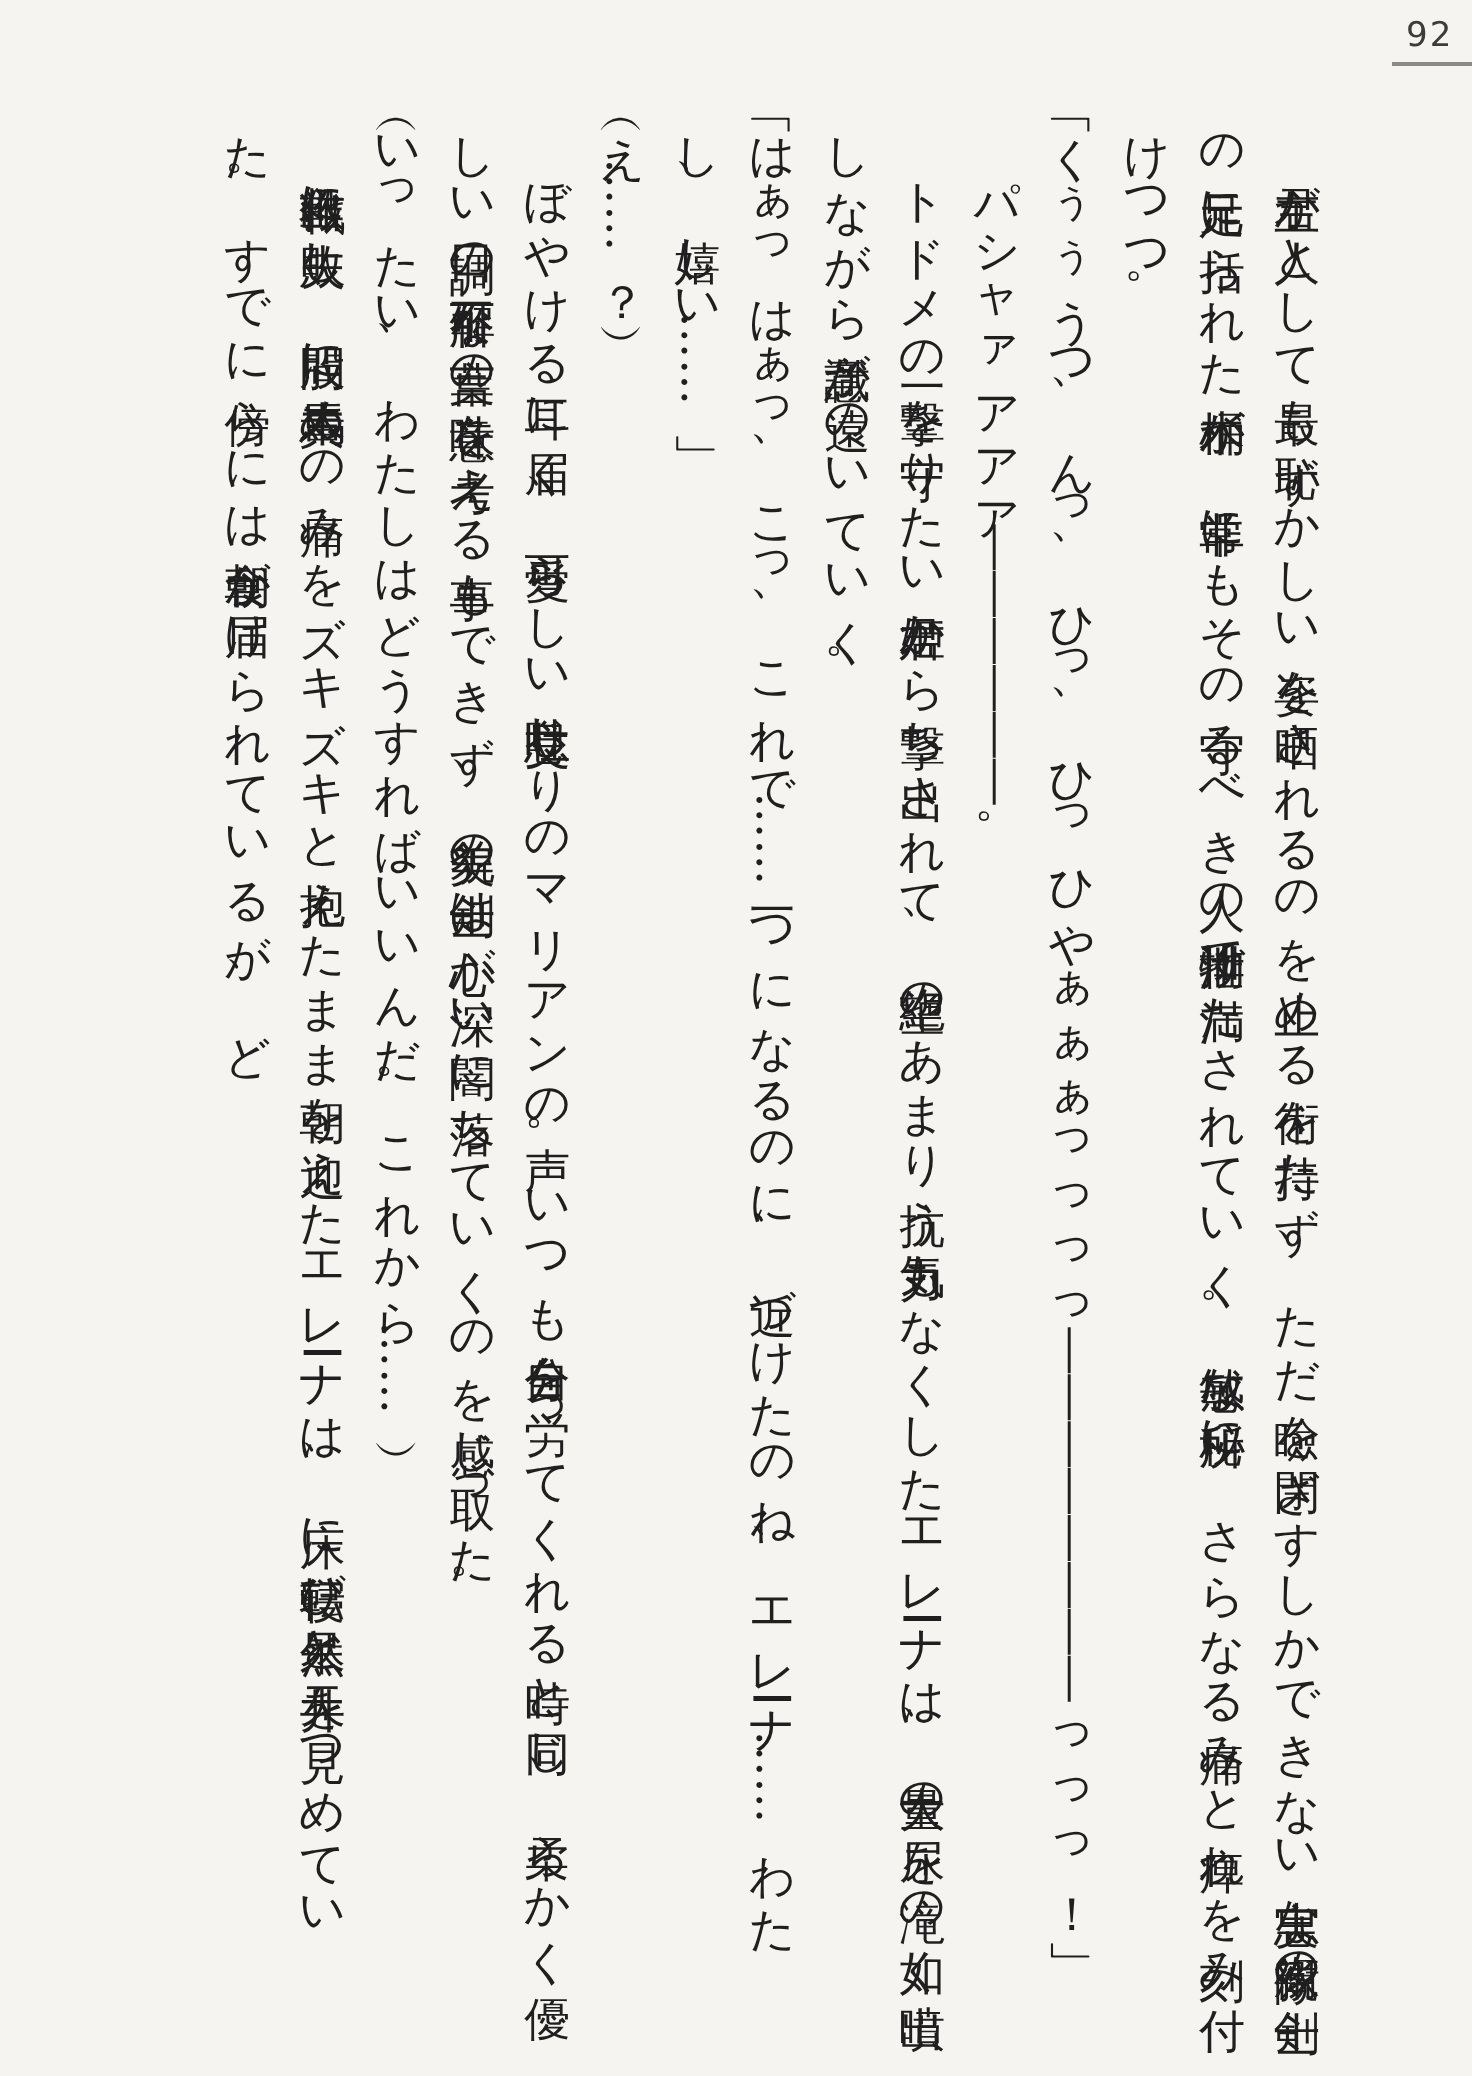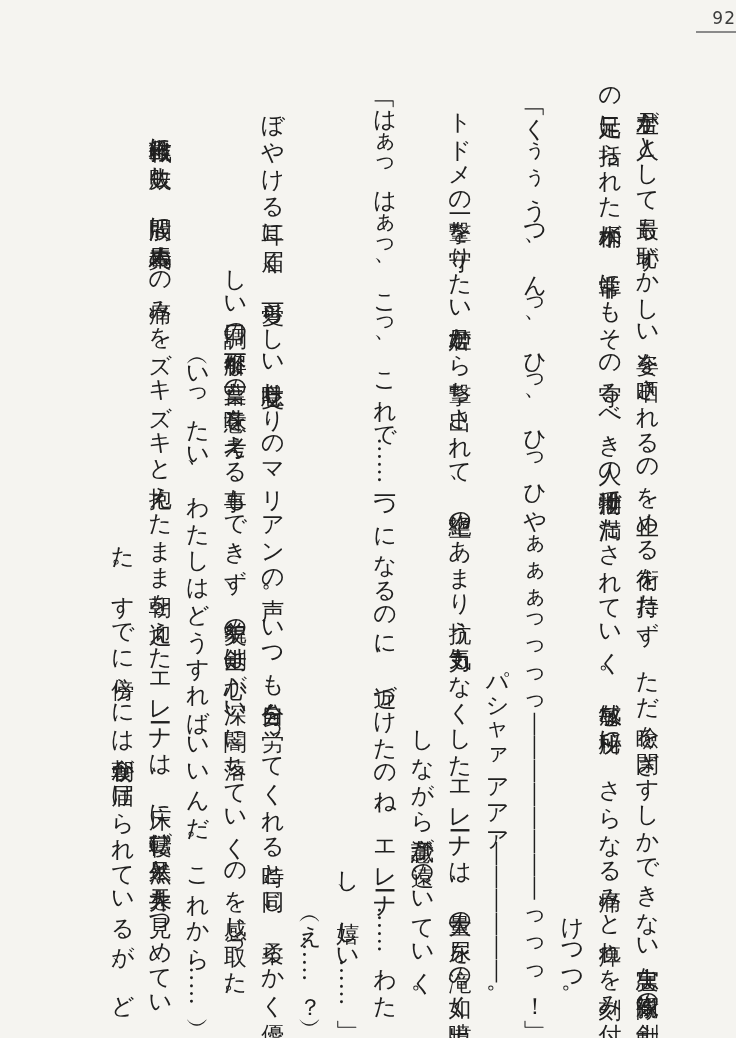--- a/index.html
+++ b/index.html
@@ -17,21 +17,20 @@
     width: 736px;
     height: 1038px;
     background: var(--bg);
     position: relative;
     overflow: hidden;
     font-family: "DejaVu Serif", "Liberation Serif", serif;
   }
   .page {
     position: absolute;
     inset: 0;
-    text-align: right;
   }
   .page-number {
     position: absolute;
     top: 8px;
     right: 0;
     width: 40px;
     padding: 0 0 3px 7px;
     font-size: 17px;
     letter-spacing: 1px;
     color: var(--pagenum);

